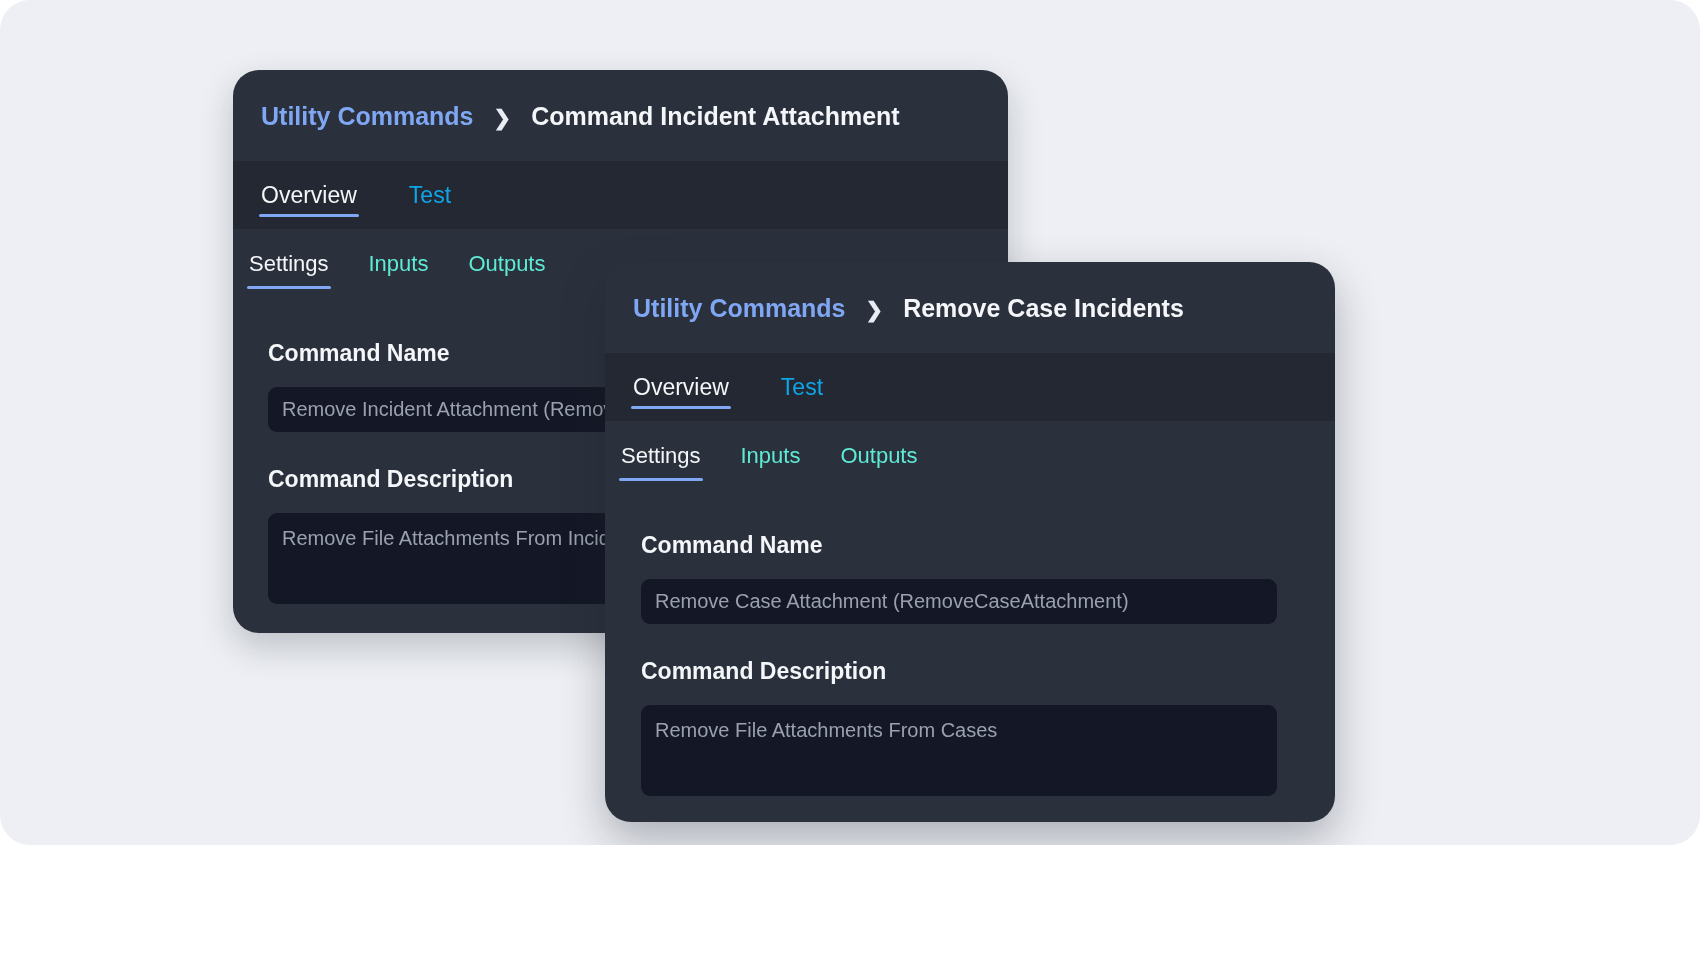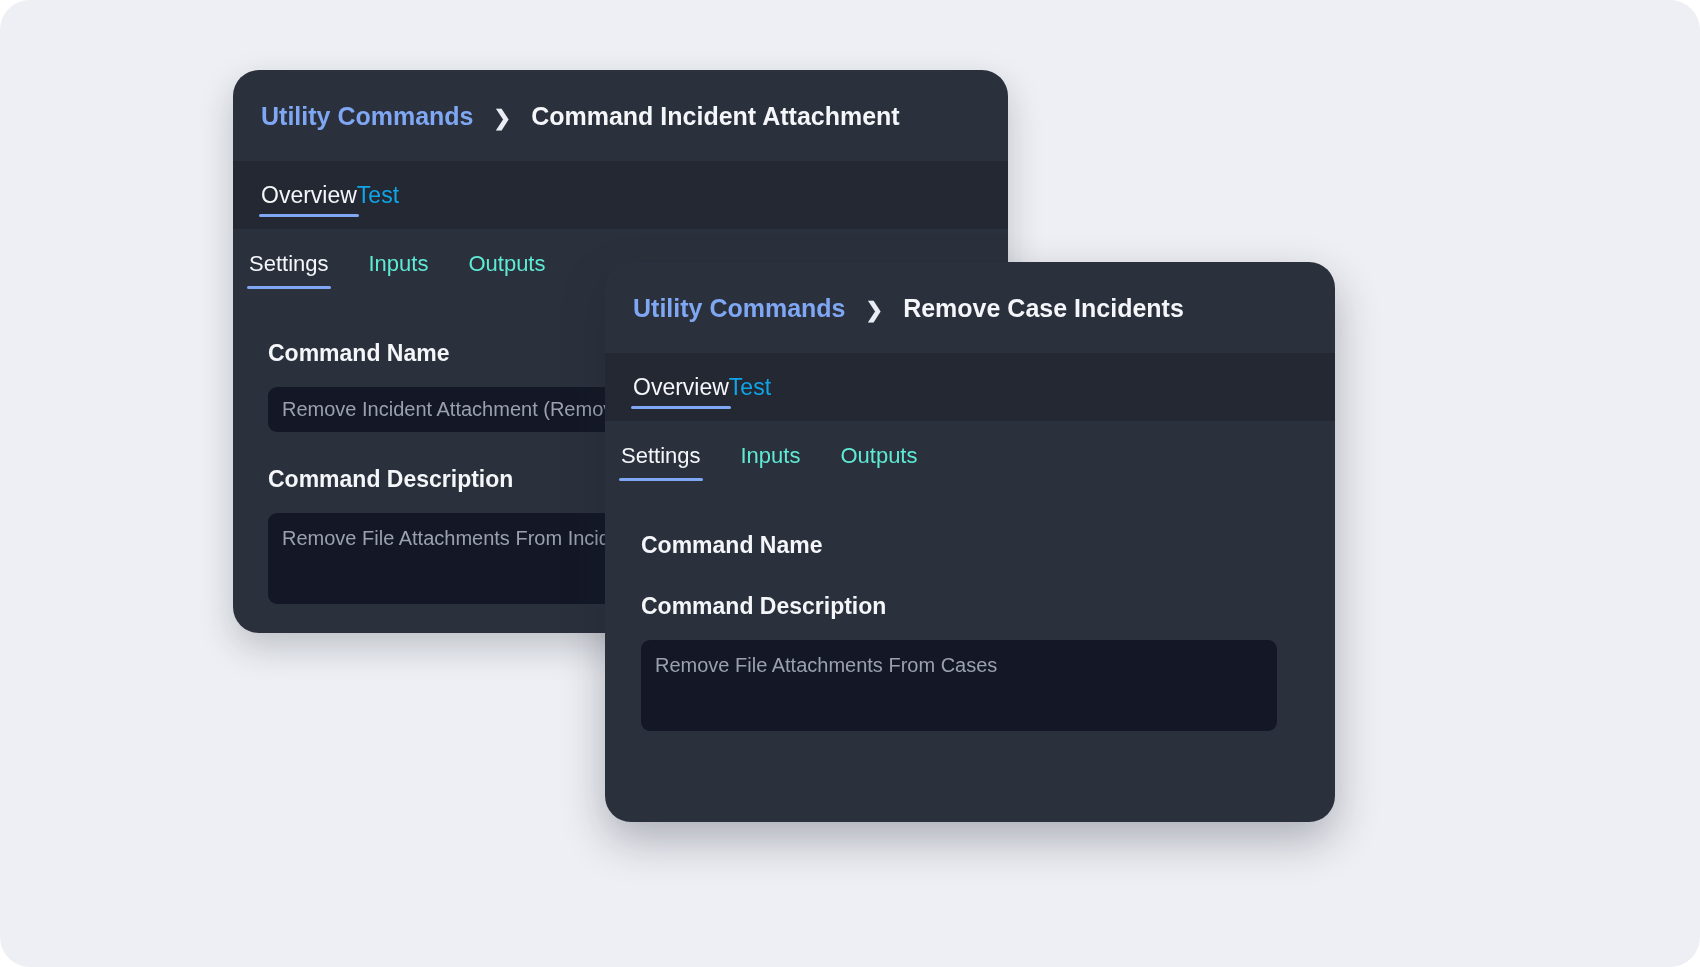--- a/index.html
+++ b/index.html
@@ -4,21 +4,21 @@
 <style>
   * { box-sizing: border-box; margin: 0; padding: 0; }
   body {
     margin: 0;
     background: #ffffff;
     font-family: "Liberation Sans", sans-serif;
   }
   .canvas {
     position: relative;
     width: 1700px;
-    height: 967px;
+    height: 845px;
     background: #edeff4;
     border-radius: 30px;
     overflow: hidden;
   }
   .card {
     position: absolute;
     background: #2b313c;
     border-radius: 26px;
     overflow: hidden;
   }
@@ -57,20 +57,21 @@
     color: #f4f6f9;
     font-size: 25px;
     font-weight: bold;
   }
   .tabbar {
     background: #232832;
     height: 68px;
     padding: 0 28px;
     display: flex;
     align-items: stretch;
+    gap: 52px;
   }
   .tab {
     position: relative;
     display: flex;
     align-items: center;
     font-size: 23px;
     color: #0ea5e9;
     cursor: pointer;
     white-space: nowrap;
   }
@@ -187,18 +188,19 @@
       <span class="tab active">Overview</span>
       <span class="tab">Test</span>
     </nav>
     <nav class="subtabs">
       <span class="subtab active">Settings</span>
       <span class="subtab">Inputs</span>
       <span class="subtab">Outputs</span>
     </nav>
     <div class="fields">
       <label class="field-label">Command Name</label>
+      <input class="text-input" type="text" value="Remove Case Attachment (RemoveCaseAttachment)" style="">
       <label class="field-label second">Command Description</label>
       <textarea class="text-area" style="">Remove File Attachments From Cases</textarea>
     </div>
   </section>
 
 </div>
 
 </body></html>

